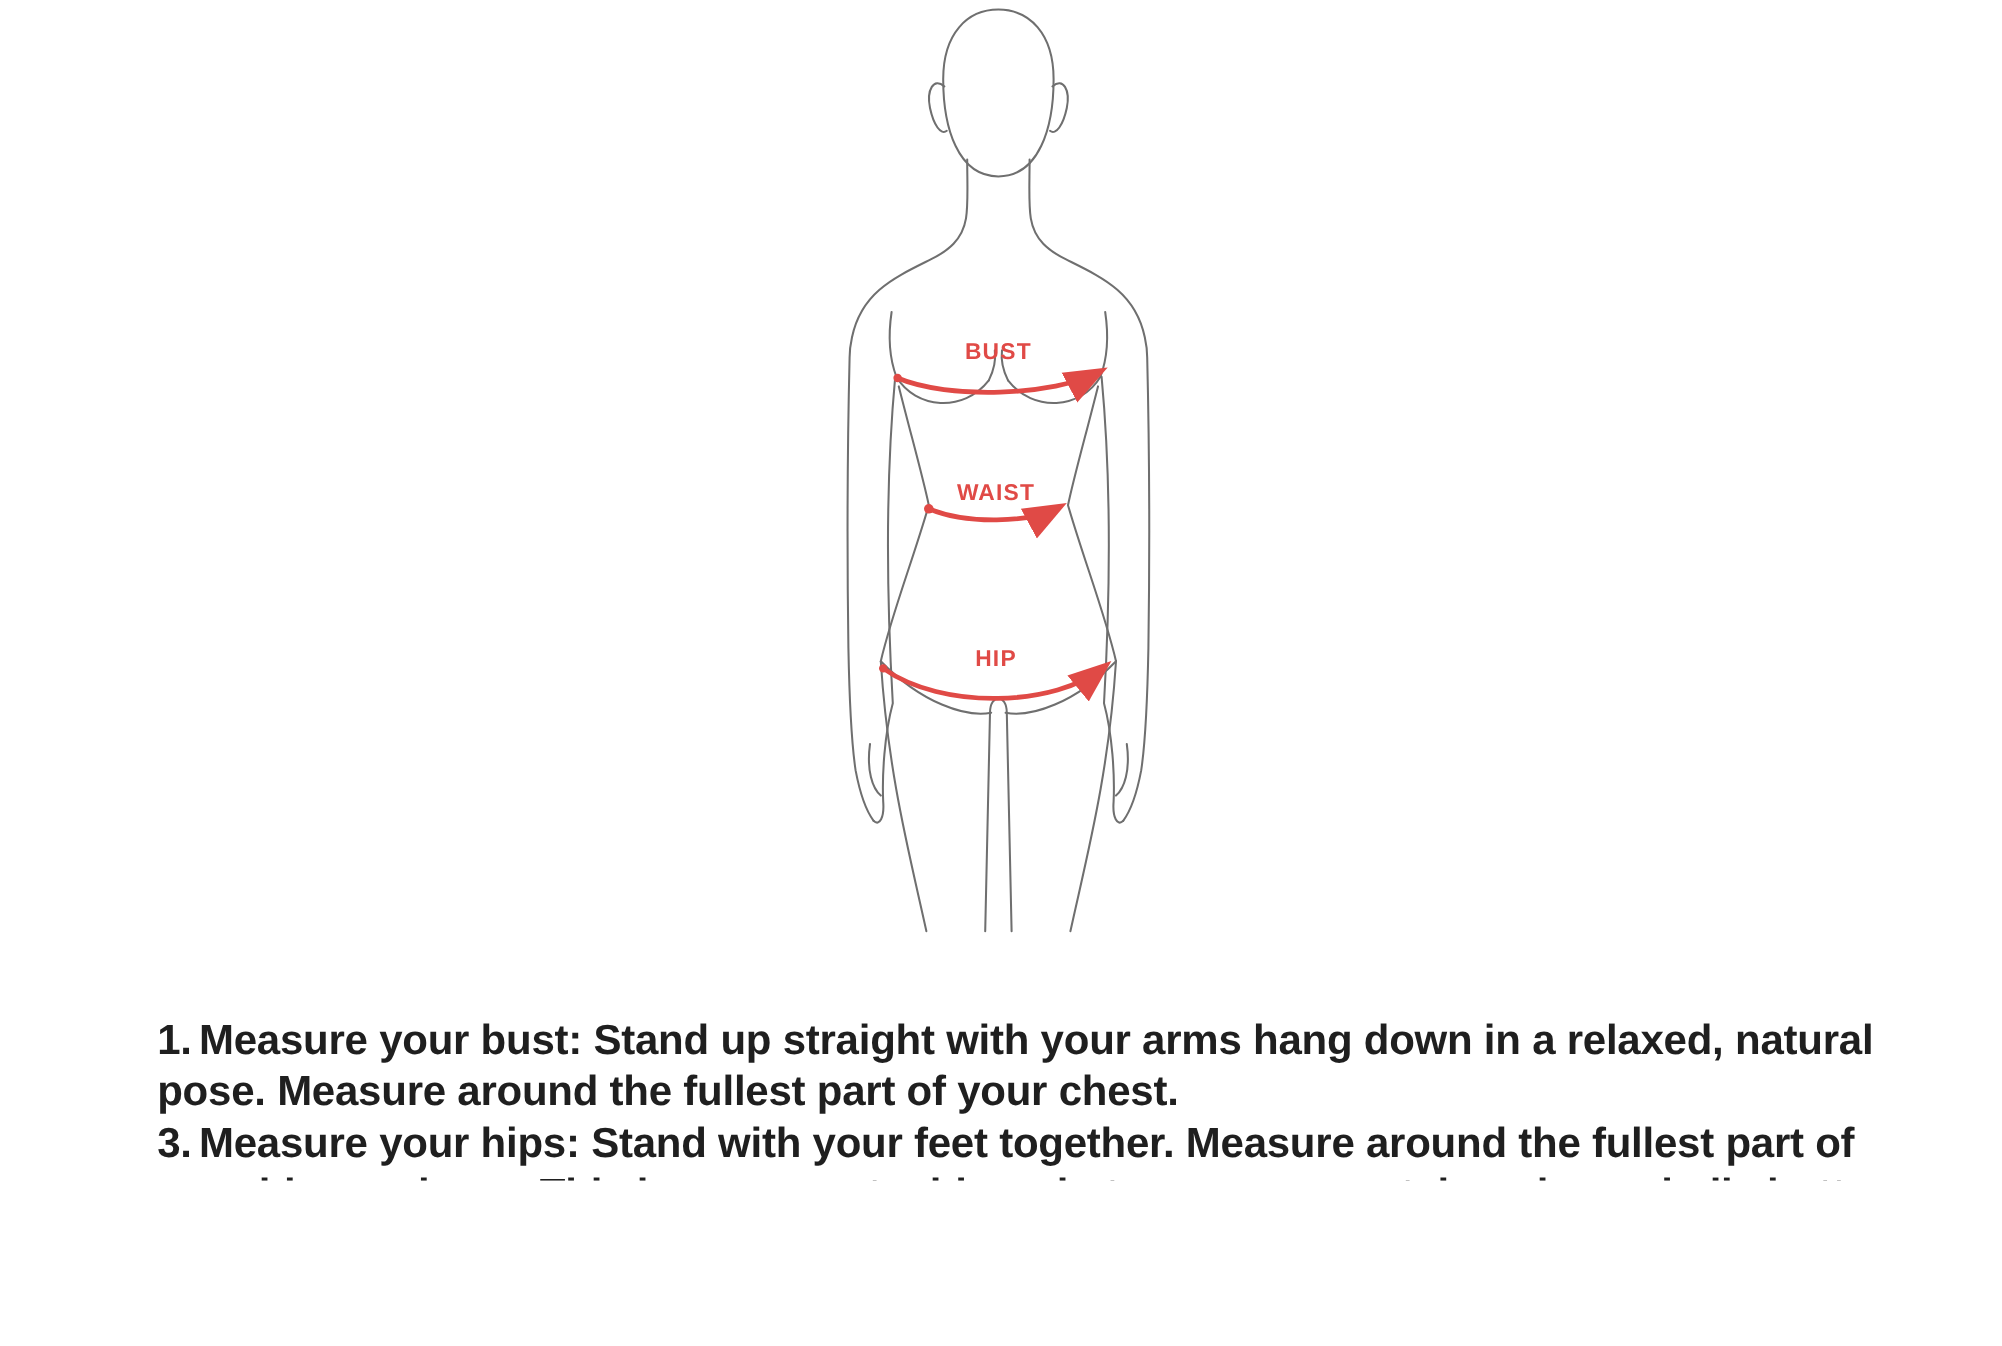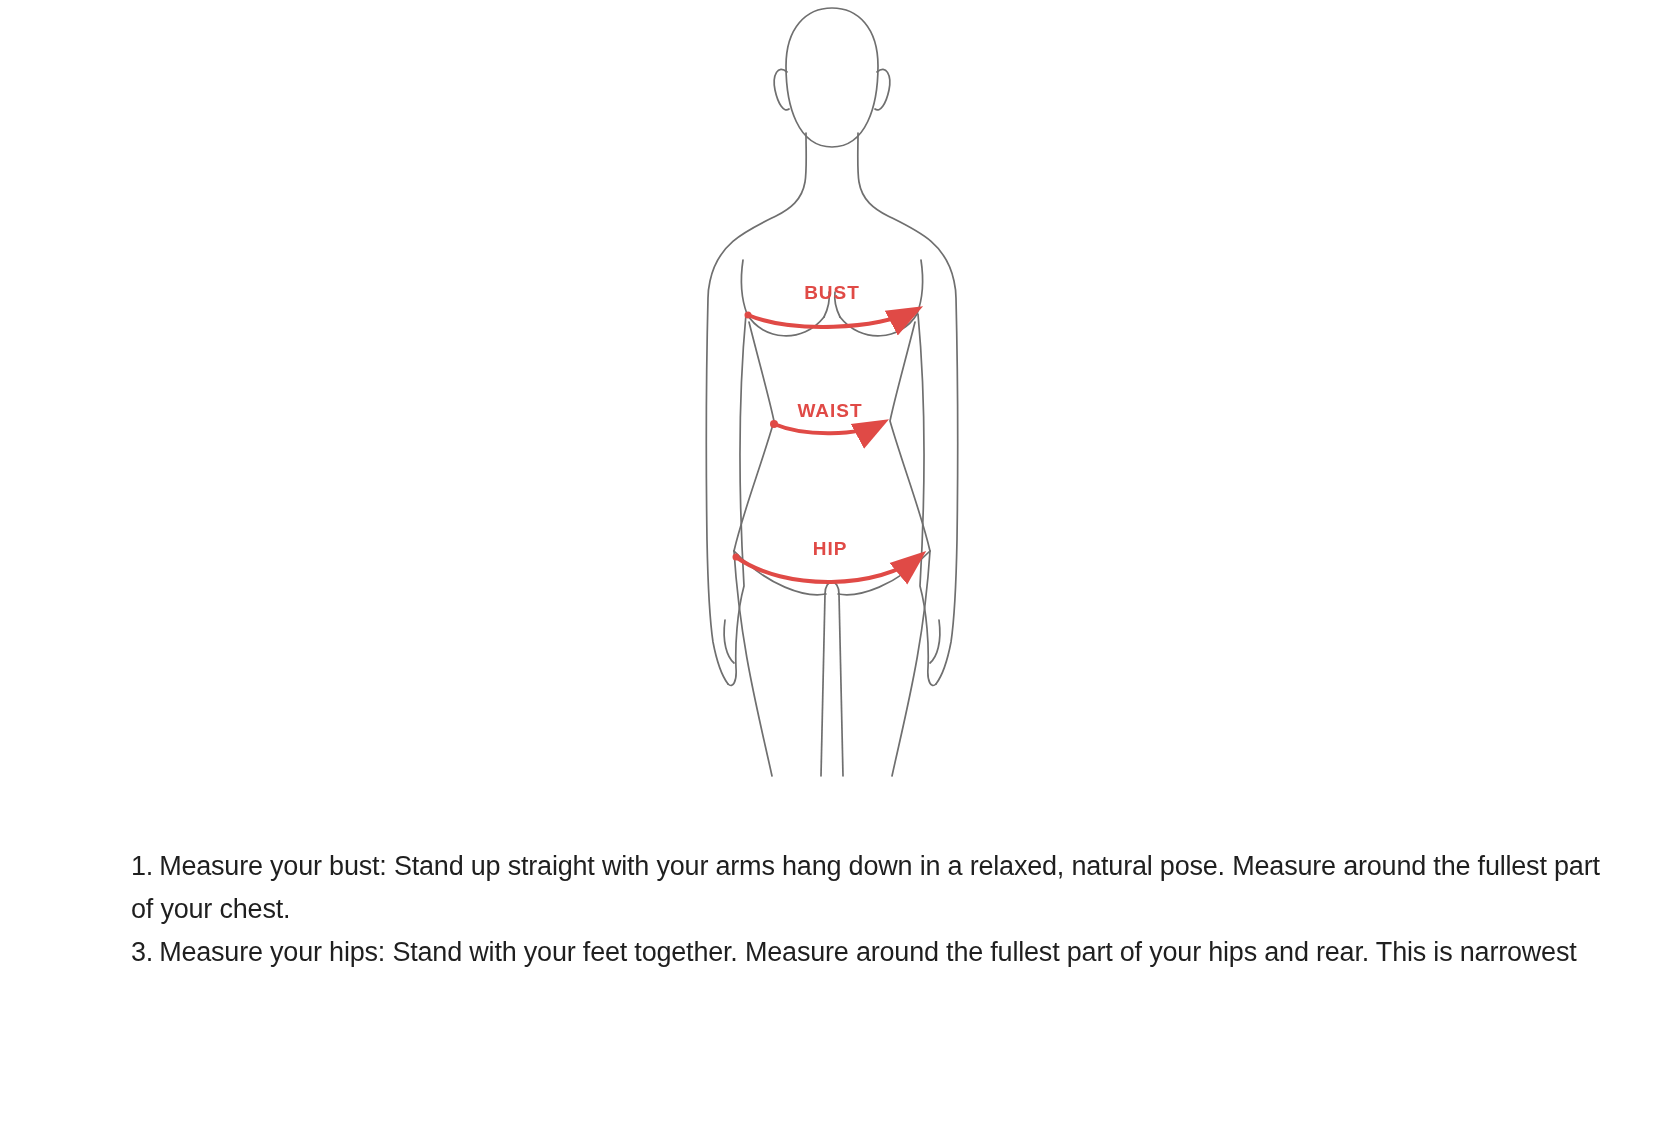--- a/index.html
+++ b/index.html
@@ -40,23 +40,24 @@
     font-weight: bold;
     letter-spacing: 1px;
     text-anchor: middle;
   }
   .instructions {
     position: absolute;
     left: 131px;
     top: 845px;
     width: 1478px;
     color: var(--text, #1f1f1f);
-    font-size: 27px;
+    font-size: 35px;
     line-height: 43px;
     letter-spacing: -0.2px;
+    font-weight: bold;
   }
   .instruction { margin: 0; }
   .instruction .num { margin-right: 6px; }
 </style>
 </head>
 <body>
 
 <div class="page">
 
   <div class="figure-wrap">

